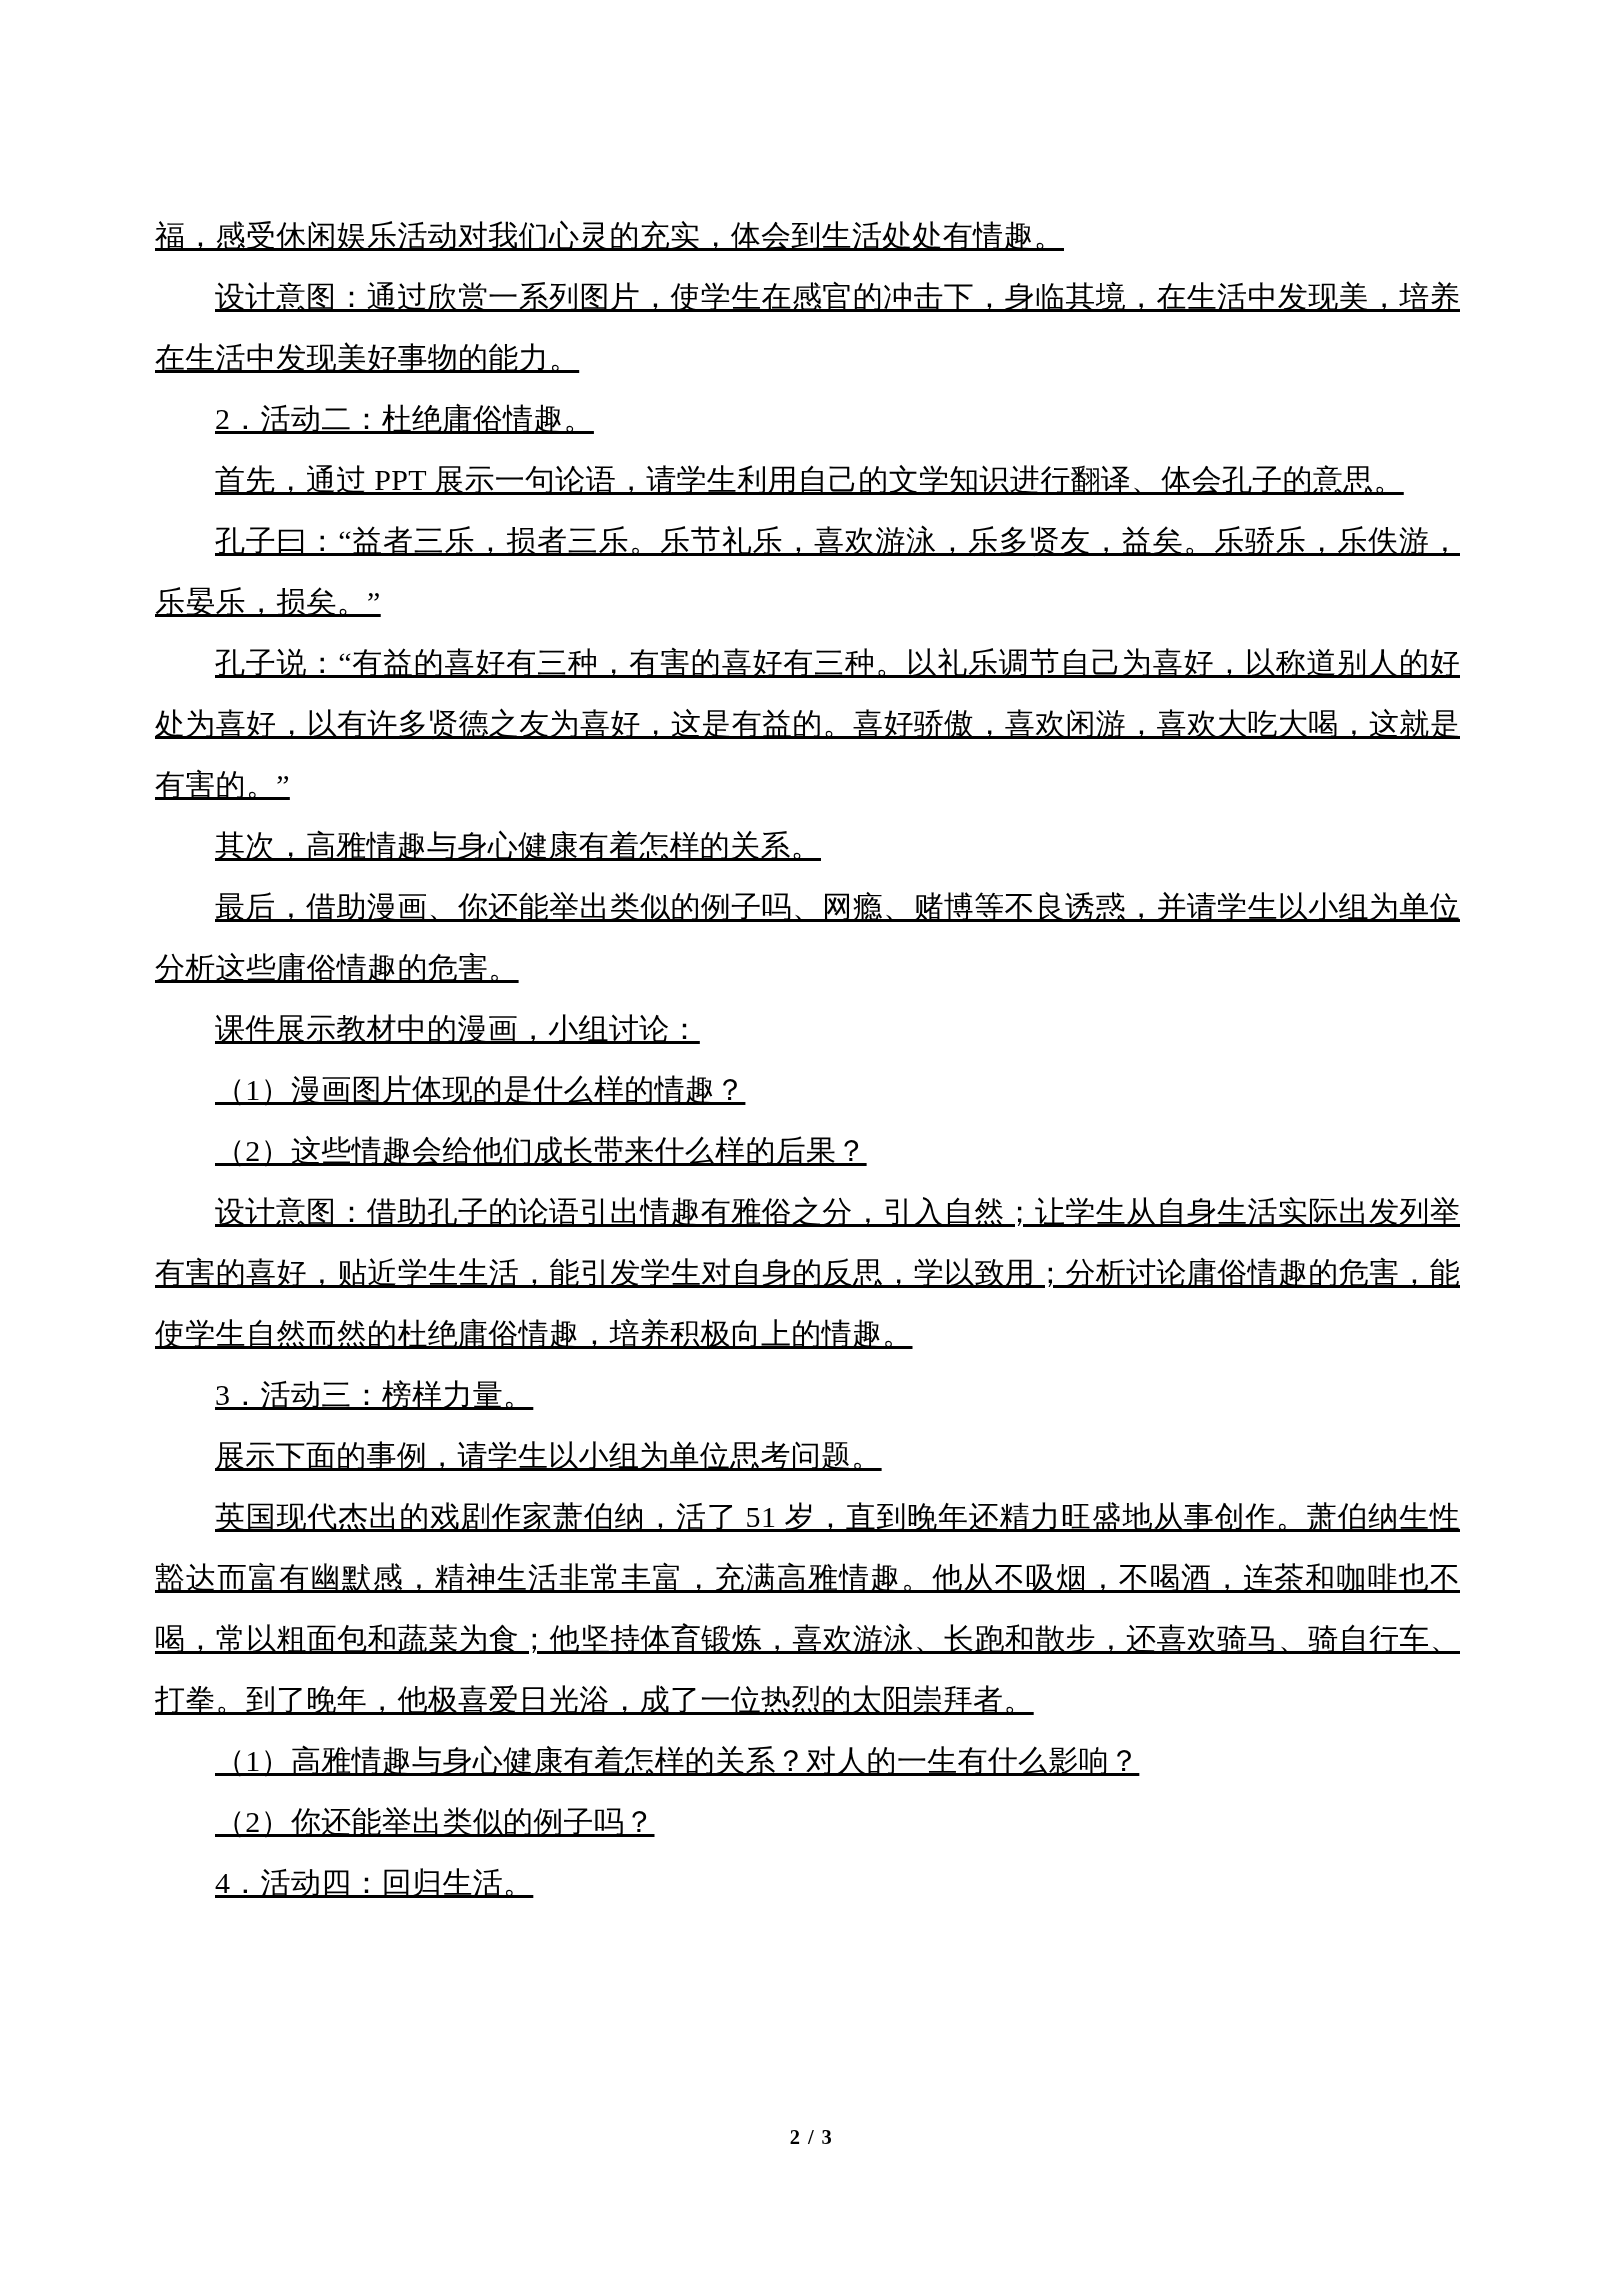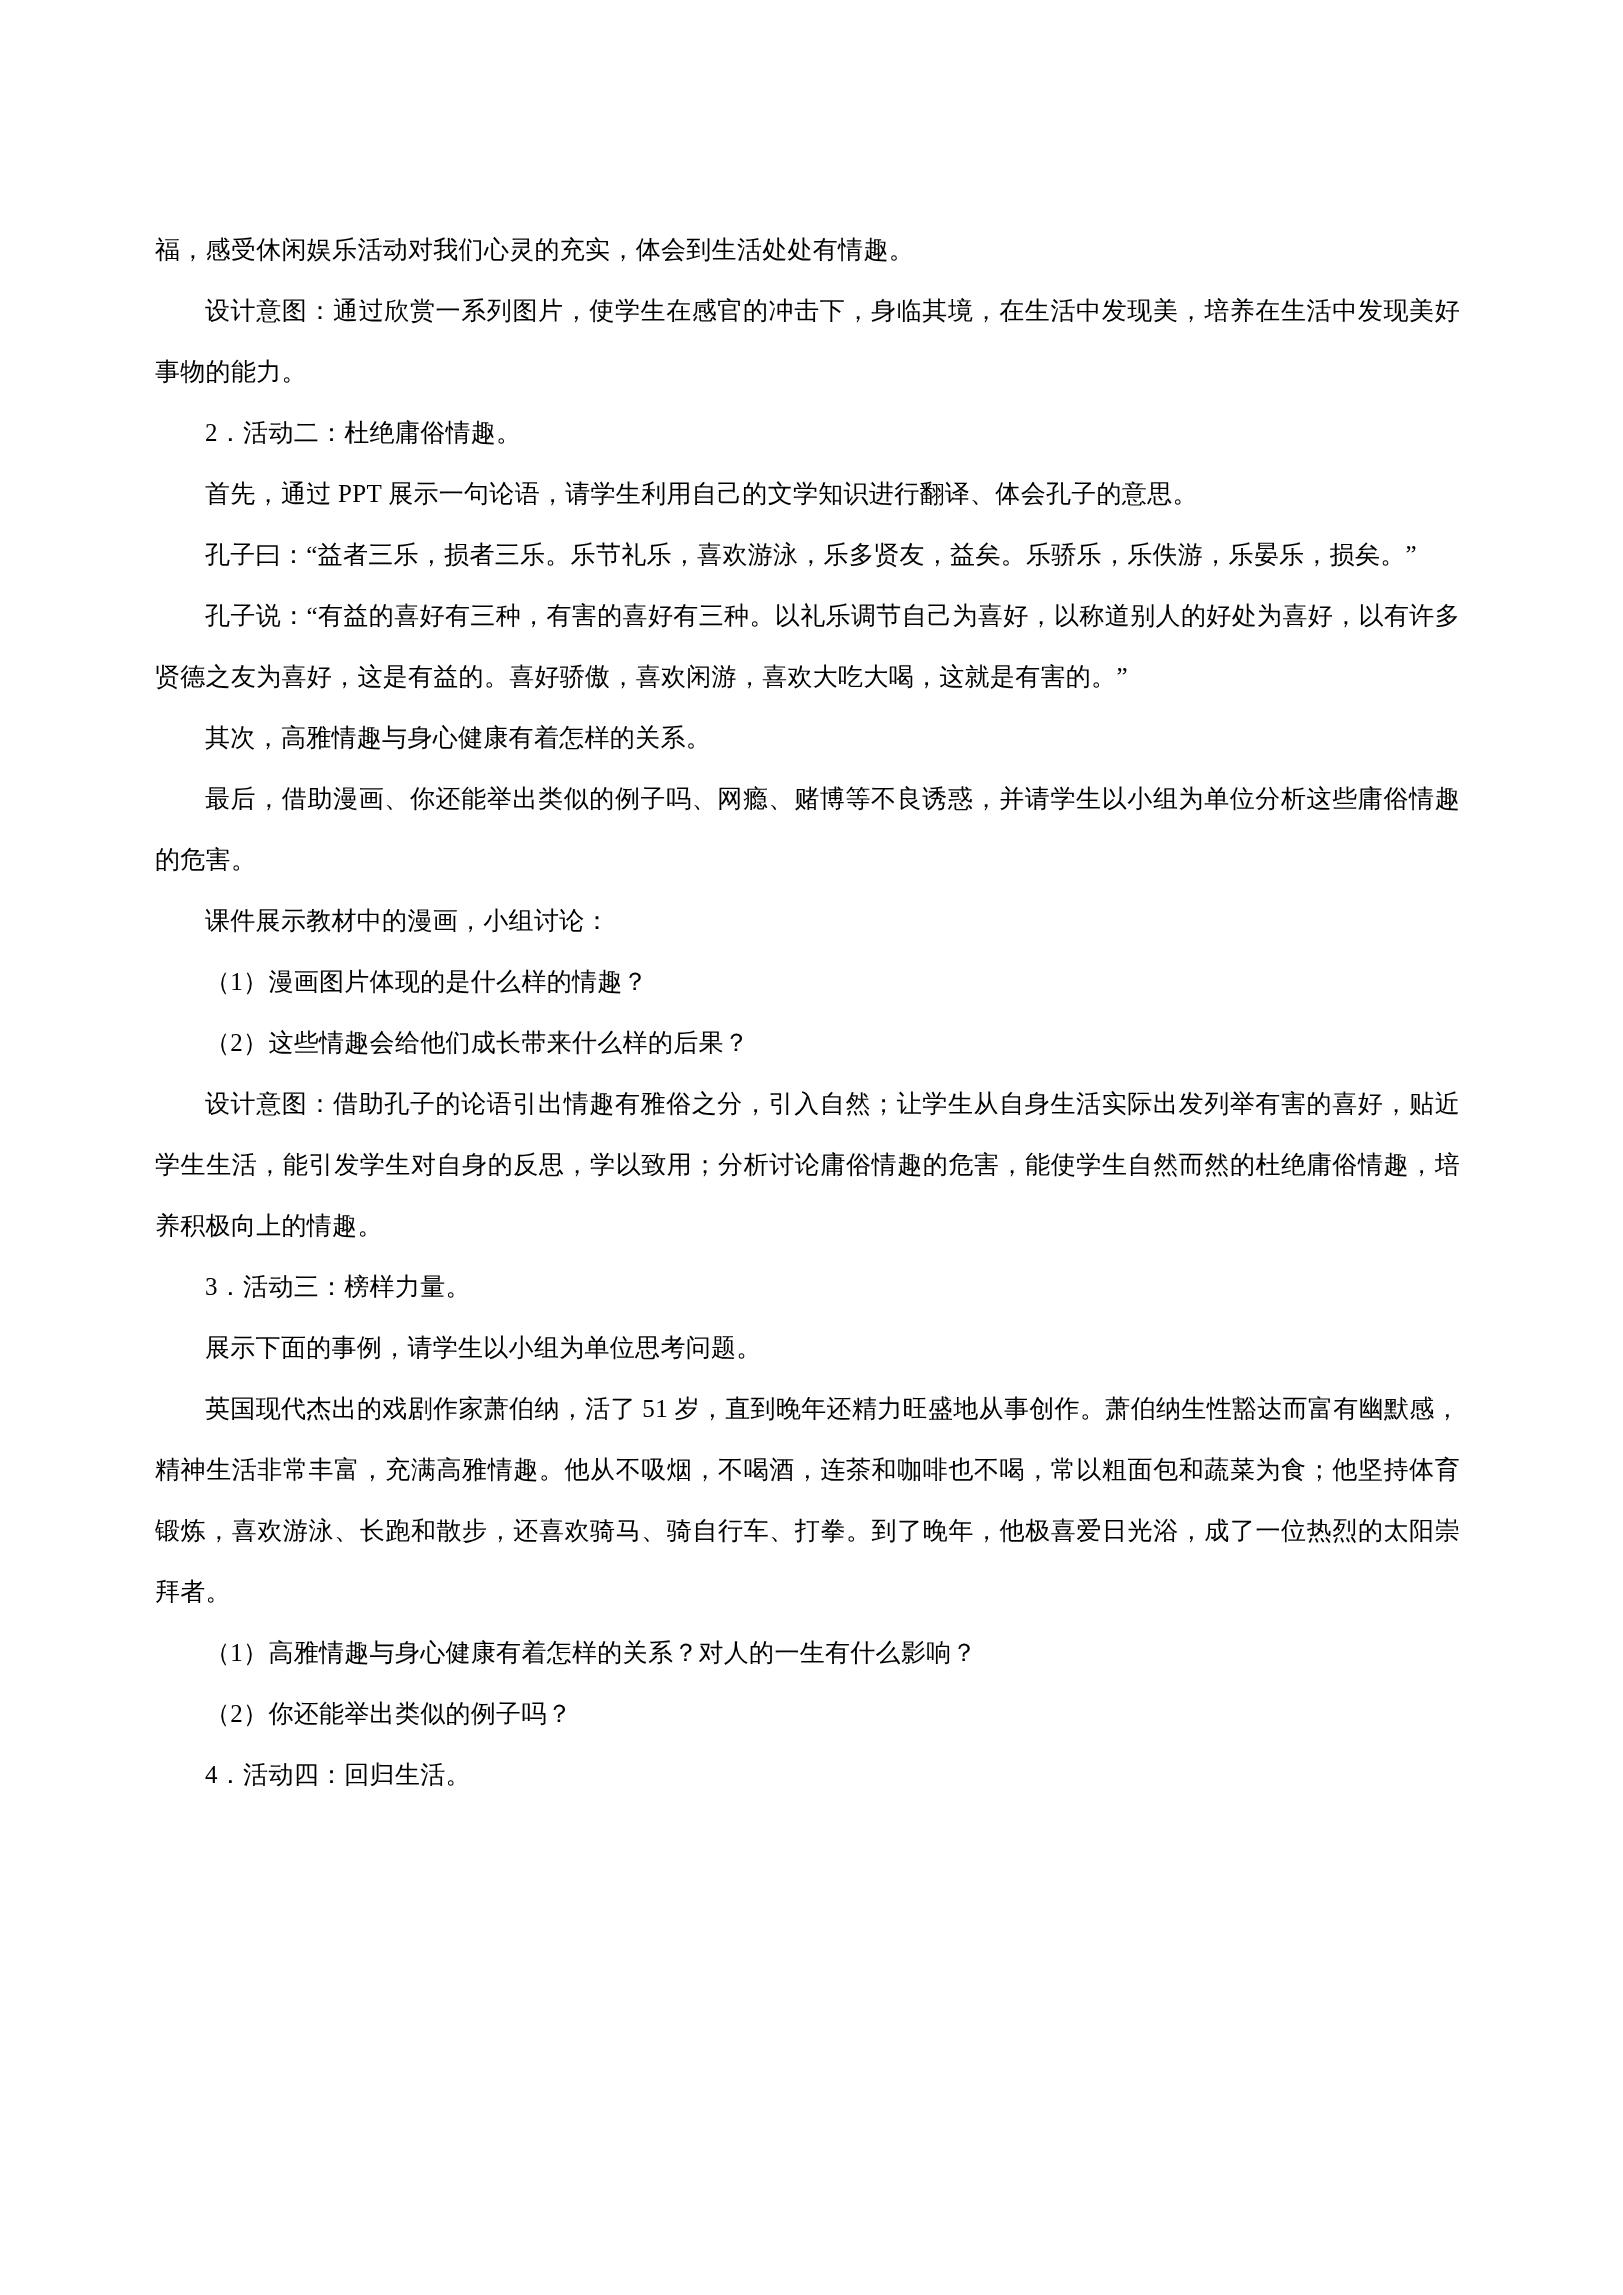--- a/index.html
+++ b/index.html
@@ -12,26 +12,27 @@
     width: 1623px;
     height: 2295px;
     background: #ffffff;
     overflow: hidden;
     font-family: "Liberation Serif", "DejaVu Serif", serif;
     color: #000000;
   }
   .content {
     position: absolute;
     left: 155px;
-    top: 219px;
+    top: 205px;
     width: 1305px;
-    font-size: 25px;
+    font-size: 30px;
     line-height: 61px;
     text-align: justify;
     letter-spacing: 0.3px;
+    text-decoration: underline;
   }
   .para {
     margin: 0;
     padding: 0;
     text-indent: 0;
     word-break: break-all;
   }
   .para.indent {
     text-indent: 2em;
   }
@@ -65,14 +66,17 @@
       <div class="para indent">（1）漫画图片体现的是什么样的情趣？</div>
       <div class="para indent">（2）这些情趣会给他们成长带来什么样的后果？</div>
       <div class="para indent">设计意图：借助孔子的论语引出情趣有雅俗之分，引入自然；让学生从自身生活实际出发列举有害的喜好，贴近学生生活，能引发学生对自身的反思，学以致用；分析讨论庸俗情趣的危害，能使学生自然而然的杜绝庸俗情趣，培养积极向上的情趣。</div>
       <div class="para indent">3．活动三：榜样力量。</div>
       <div class="para indent">展示下面的事例，请学生以小组为单位思考问题。</div>
       <div class="para indent">英国现代杰出的戏剧作家萧伯纳，活了 51 岁，直到晚年还精力旺盛地从事创作。萧伯纳生性豁达而富有幽默感，精神生活非常丰富，充满高雅情趣。他从不吸烟，不喝酒，连茶和咖啡也不喝，常以粗面包和蔬菜为食；他坚持体育锻炼，喜欢游泳、长跑和散步，还喜欢骑马、骑自行车、打拳。到了晚年，他极喜爱日光浴，成了一位热烈的太阳崇拜者。</div>
       <div class="para indent">（1）高雅情趣与身心健康有着怎样的关系？对人的一生有什么影响？</div>
       <div class="para indent">（2）你还能举出类似的例子吗？</div>
       <div class="para indent">4．活动四：回归生活。</div>
     </div>
+  <div class="footer">
+    <span>2 / 3</span>
+  </div>
 </div>
 
 
 </body></html>

